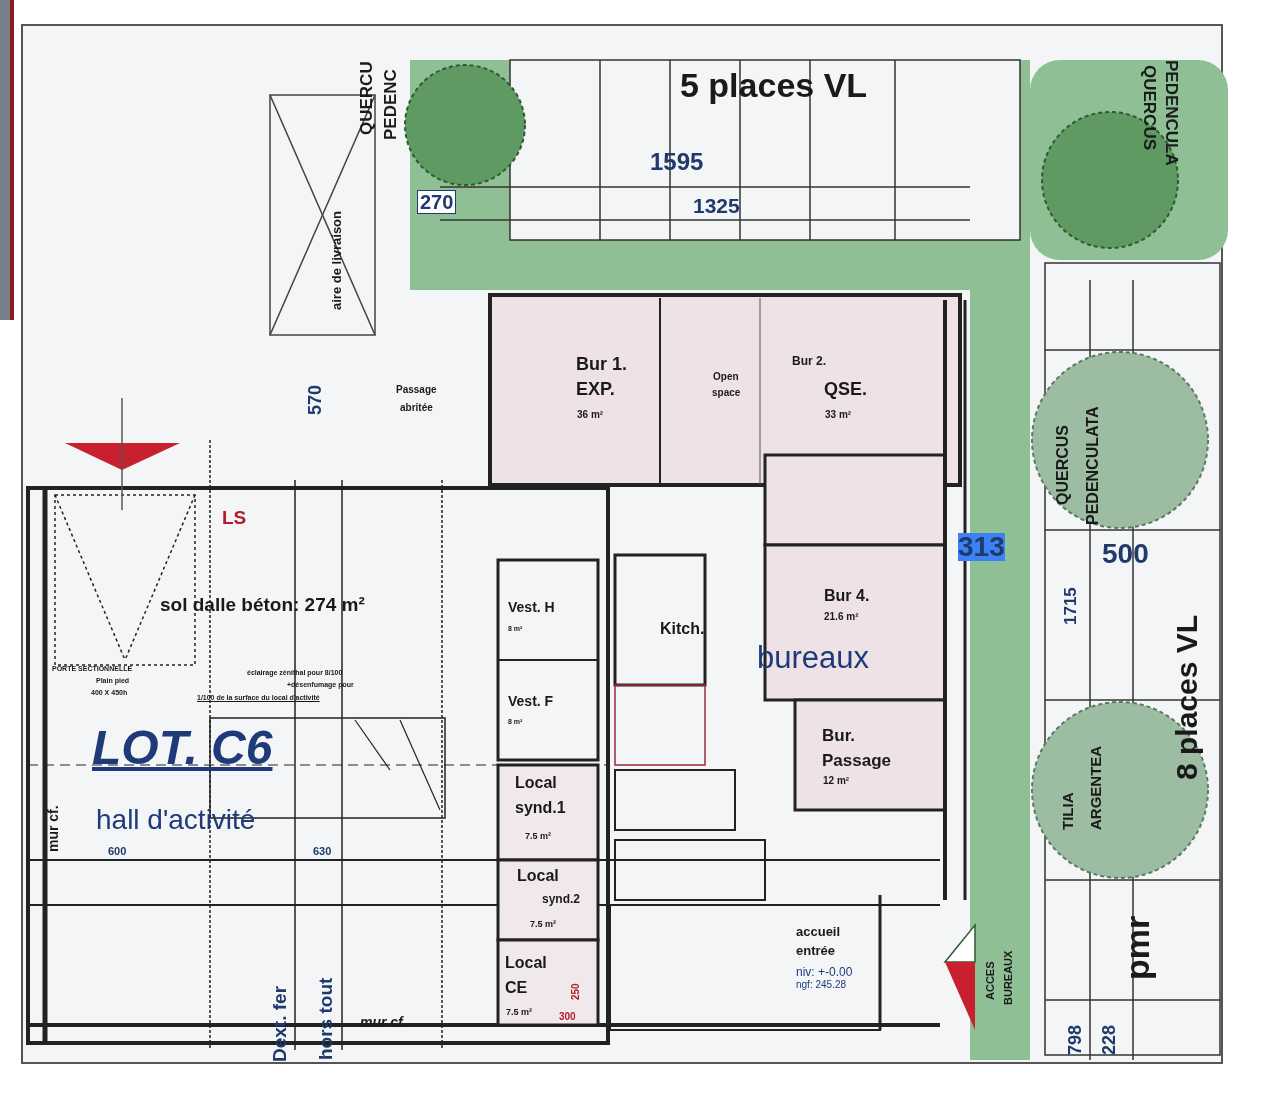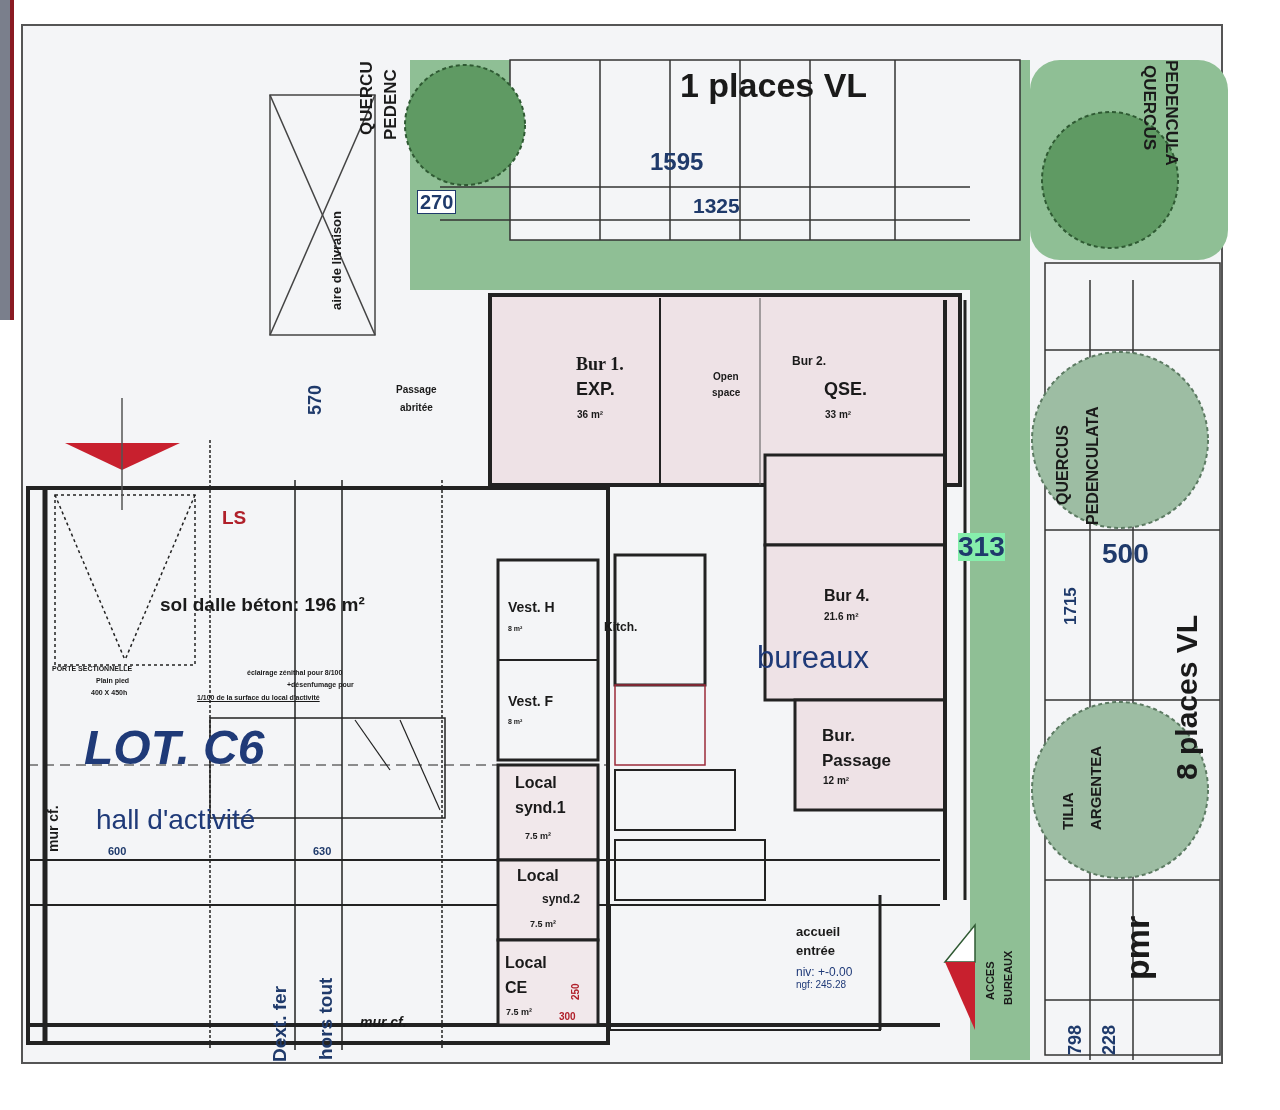--- a/index.html
+++ b/index.html
@@ -113,21 +113,21 @@
     <line x1="880" y1="895" x2="880" y2="1030" stroke-width="3"></line>
   </g>
 
   <polygon points="65,443 180,443 122,470" fill="#c8202e"></polygon>
   <line x1="122" y1="398" x2="122" y2="510" stroke="#555" stroke-width="1.5"></line>
 
   <polygon points="945,962 975,925 975,962" fill="#ffffff" stroke="#2f5a33" stroke-width="1.5"></polygon>
   <polygon points="945,962 975,962 975,1030" fill="#c8202e"></polygon>
 </svg>
 
-<div class="lbl b" style="left:680px;top:68px;font-size:34px;">1 places VL</div>
+<div class="lbl b" style="left:680px;top:68px;font-size:34px;">5 places VL</div>
 <div class="lbl dim" style="left:650px;top:150px;font-size:24px;">1595</div>
 <div class="lbl dim" style="left:693px;top:195px;font-size:21px;">1325</div>
 <div class="lbl dim" style="left:417px;top:190px;font-size:20px;background:#fff;padding:1px 2px;border:1px solid #1f3a6b;">270</div>
 
 <div class="lbl b vert" style="left:358px;top:135px;font-size:17px;">QUERCU</div>
 <div class="lbl b vert" style="left:382px;top:140px;font-size:17px;">PEDENC</div>
 
 <div class="lbl b vert90" style="left:1180px;top:60px;font-size:17px;">PEDENCULA</div>
 <div class="lbl b vert90" style="left:1158px;top:65px;font-size:17px;">QUERCUS</div>
 
@@ -137,67 +137,67 @@
 <div class="lbl b vert" style="left:1060px;top:830px;font-size:15px;">TILIA</div>
 <div class="lbl b vert" style="left:1088px;top:830px;font-size:15px;">ARGENTEA</div>
 
 <div class="lbl b vert" style="left:330px;top:310px;font-size:13px;">aire de livraison</div>
 <div class="lbl dim vert" style="left:306px;top:415px;font-size:18px;">570</div>
 <div class="lbl sm" style="left:396px;top:385px;">Passage</div>
 <div class="lbl sm" style="left:400px;top:403px;">abritée</div>
 
 <div class="lbl red" style="left:222px;top:508px;font-size:19px;">LS</div>
 
-<div class="lbl b" style="left:576px;top:355px;font-size:18px;font-family:Liberation Serif, serif;">Bur 1.</div>
+<div class="lbl b" style="left:576px;top:355px;font-size:18px;">Bur 1.</div>
 <div class="lbl b" style="left:576px;top:380px;font-size:18px;">EXP.</div>
 <div class="lbl sm" style="left:577px;top:410px;">36 m²</div>
 <div class="lbl sm" style="left:713px;top:372px;">Open</div>
 <div class="lbl sm" style="left:712px;top:388px;">space</div>
 <div class="lbl b" style="left:792px;top:355px;font-size:12px;">Bur 2.</div>
 <div class="lbl b" style="left:824px;top:380px;font-size:18px;">QSE.</div>
 <div class="lbl sm" style="left:825px;top:410px;">33 m²</div>
 
-<div class="lbl dim" style="left:958px;top:533px;font-size:28px;background:#86efac;">313</div>
+<div class="lbl dim" style="left:958px;top:533px;font-size:28px;background:#3b82f6;">313</div>
 <div class="lbl dim" style="left:1102px;top:540px;font-size:28px;">500</div>
 <div class="lbl dim vert" style="left:1062px;top:625px;font-size:17px;">1715</div>
 <div class="lbl b vert" style="left:1172px;top:780px;font-size:30px;">8 places VL</div>
 <div class="lbl b vert" style="left:1120px;top:980px;font-size:34px;">pmr</div>
 <div class="lbl dim vert" style="left:1066px;top:1055px;font-size:18px;">798</div>
 <div class="lbl dim vert" style="left:1100px;top:1055px;font-size:18px;">228</div>
 
 <div class="lbl b" style="left:824px;top:588px;font-size:16px;">Bur 4.</div>
 <div class="lbl sm" style="left:824px;top:612px;">21.6 m²</div>
 <div class="lbl blue" style="left:757px;top:642px;font-size:31px;">bureaux</div>
 <div class="lbl b" style="left:822px;top:727px;font-size:17px;">Bur.</div>
 <div class="lbl b" style="left:822px;top:752px;font-size:17px;">Passage</div>
 <div class="lbl sm" style="left:823px;top:776px;">12 m²</div>
 
-<div class="lbl b" style="left:160px;top:595px;font-size:19px;">sol dalle béton: 196 m²</div>
+<div class="lbl b" style="left:160px;top:595px;font-size:19px;">sol dalle béton: 274 m²</div>
 <div class="lbl xs" style="left:52px;top:665px;">PORTE SECTIONNELLE</div>
 <div class="lbl xs" style="left:96px;top:677px;">Plain pied</div>
 <div class="lbl xs" style="left:91px;top:689px;">400 X 450h</div>
 <div class="lbl xs" style="left:247px;top:669px;">éclairage zénithal pour 8/100</div>
 <div class="lbl xs" style="left:287px;top:681px;">+désenfumage pour</div>
 <div class="lbl xs" style="left:197px;top:694px;text-decoration:underline;">1/100 de la surface du local d'activité</div>
 
-<div class="lbl blue" style="left:84px;top:724px;font-size:48px;font-weight:bold;font-style:italic;">LOT. C6</div>
+<div class="lbl blue" style="left:92px;top:724px;font-size:48px;font-weight:bold;font-style:italic;text-decoration:underline;">LOT. C6</div>
 <div class="lbl blue" style="left:96px;top:806px;font-size:28px;">hall d'activité</div>
 <div class="lbl b vert" style="left:46px;top:852px;font-size:14px;">mur cf.</div>
 <div class="lbl dim" style="left:108px;top:846px;font-size:11px;">600</div>
 <div class="lbl dim" style="left:313px;top:846px;font-size:11px;">630</div>
 
 <div class="lbl dim vert" style="left:270px;top:1062px;font-size:19px;">Dext. fer</div>
 <div class="lbl dim vert" style="left:316px;top:1060px;font-size:19px;">hors tout</div>
 <div class="lbl b" style="left:360px;top:1015px;font-size:14px;font-style:italic;">mur cf.</div>
 
 <div class="lbl b" style="left:508px;top:600px;font-size:14px;">Vest. H</div>
 <div class="lbl xs" style="left:508px;top:625px;">8 m²</div>
 <div class="lbl b" style="left:508px;top:694px;font-size:14px;">Vest. F</div>
 <div class="lbl xs" style="left:508px;top:718px;">8 m²</div>
-<div class="lbl b" style="left:604px;top:621px;font-size:12px;">Kitch.</div>
+<div class="lbl b" style="left:660px;top:621px;font-size:16px;">Kitch.</div>
 
 <div class="lbl b" style="left:515px;top:775px;font-size:16px;">Local</div>
 <div class="lbl b" style="left:515px;top:800px;font-size:16px;">synd.1</div>
 <div class="lbl xs" style="left:525px;top:832px;font-size:9px;">7.5 m²</div>
 <div class="lbl b" style="left:517px;top:868px;font-size:16px;">Local</div>
 <div class="lbl b" style="left:542px;top:893px;font-size:12px;">synd.2</div>
 <div class="lbl xs" style="left:530px;top:920px;font-size:9px;">7.5 m²</div>
 <div class="lbl b" style="left:505px;top:955px;font-size:16px;">Local</div>
 <div class="lbl b" style="left:505px;top:980px;font-size:16px;">CE</div>
 <div class="lbl xs" style="left:506px;top:1008px;font-size:9px;">7.5 m²</div>

